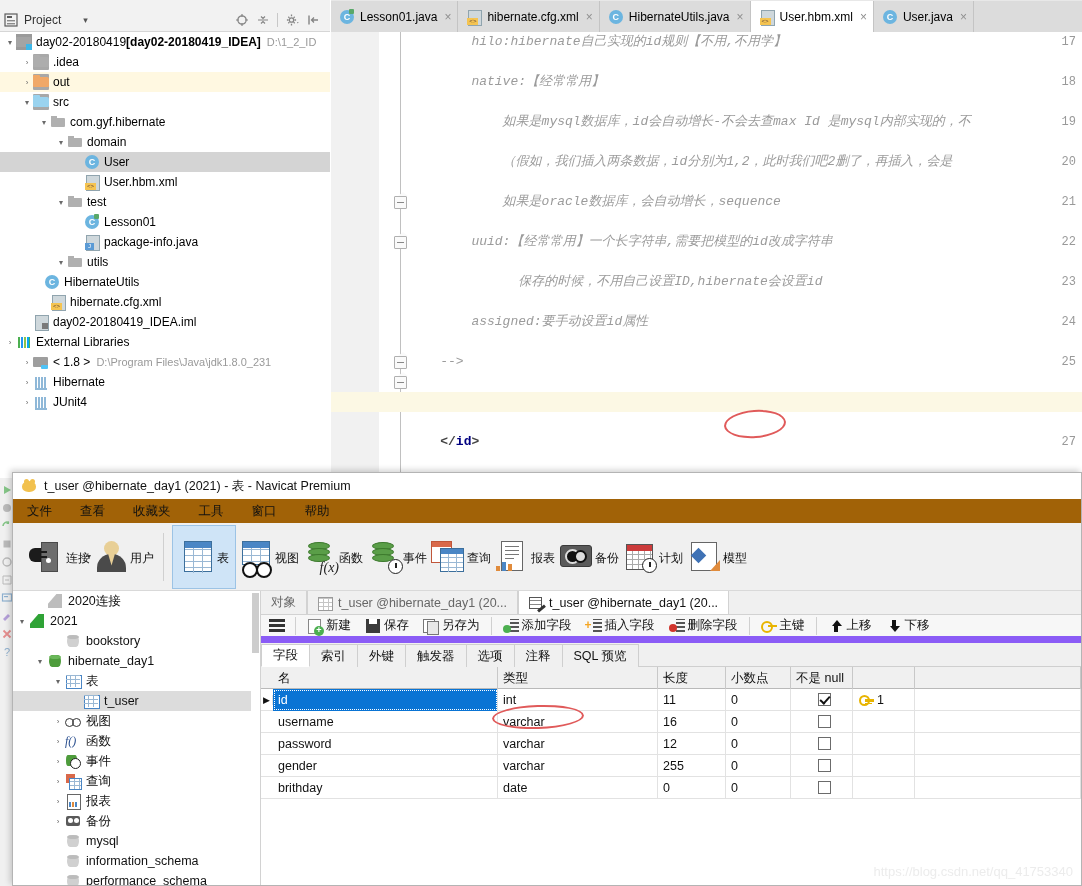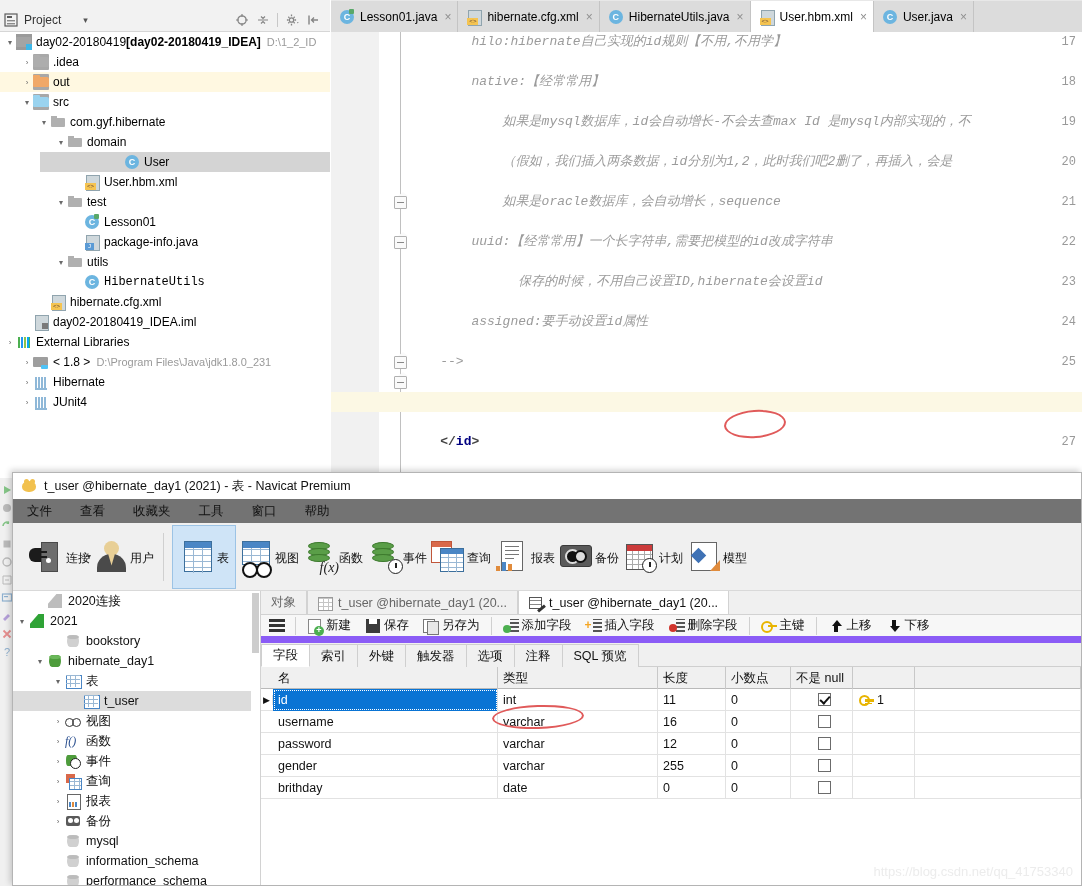--- a/index.html
+++ b/index.html
@@ -28,21 +28,21 @@
   .proj-tools { margin-left:auto; display:flex; gap:7px; align-items:center; padding-right:6px; }
   .proj-tools .ticon { width:14px; height:14px; opacity:.72; }
   .proj-sep { width:1px; height:14px; background:#c8c8c8; }
 
   
   .top-strip { position:absolute; left:0; top:0; width:330px; height:8px; background:#f2f2f2; }
 
   
   .tree { position:absolute; left:0; top:32px; width:330px; height:446px; background:#fff; overflow:hidden; }
   .tnode { height:20px; display:flex; align-items:center; font-size:12px; color:#000; white-space:nowrap; padding-right:3px; }
-  .tnode.sel { background:#d4d4d4;margin-left:40px; }
+  .tnode.sel { background:#d4d4d4; }
   .tnode.hl  { background:#fff8e1; }
   .arrow { width:12px; text-align:center; color:#6a6a6a; font-size:8px; flex:0 0 12px; }
   .arrow.none { color:transparent; }
   .tico { width:16px; height:16px; margin-right:4px; flex:0 0 16px; position:relative; }
   .tpath { color:#999; margin-left:6px; font-size:11px; }
   .tbold { font-weight:bold; }
 
   
   .ic-folder { background:#a8a8a8; border-radius:1px; }
   .ic-folder::before{content:"";position:absolute;left:0;top:3px;width:16px;height:10px;background:#adadad;border-radius:1px 2px 1px 1px;}
@@ -111,21 +111,21 @@
   #navicat {
     position:absolute; left:12px; top:472px; width:1070px; height:414px;
     background:#f0f0f0; border:1px solid #b4b4b4; box-shadow:-2px -2px 6px rgba(0,0,0,.18);
   }
   .nv-title { height:26px; display:flex; align-items:center; padding-left:8px; background:#ffffff; }
   .nv-title .logo { width:16px; height:16px; margin-right:7px; position:relative; }
   .nv-title .logo::before{content:"";position:absolute;left:1px;top:3px;width:14px;height:11px;border-radius:50% 50% 45% 45%;background:#f2c14e;}
   .nv-title .logo::after{content:"";position:absolute;left:3px;top:1px;width:5px;height:5px;border-radius:50%;background:#f2c14e;box-shadow:6px 0 0 #f2c14e;}
   .nv-title-text { font-size:12.5px; color:#111; }
 
-  .nv-menu { height:24px; background:#737373; display:flex; align-items:center; padding-left:14px; gap:28px; }
+  .nv-menu { height:24px; background:#a16207; display:flex; align-items:center; padding-left:14px; gap:28px; }
   .nv-menu span { font-size:12.5px; color:#111; }
 
   .nv-toolbar { height:68px; background:#f0f0f0; display:flex; align-items:center; padding-left:14px; border-bottom:1px solid #d9d9d9; }
   .tb-item { width:64px; height:64px; display:flex; align-items:center; justify-content:center; position:relative; }
   .tb-item.sel { background:#cfe4f7; border:1px solid #9cc3e5; }
   .tb-label { font-size:12px; color:#111; margin-top:3px; }
   .tb-glyph { width:38px; height:34px; position:relative; }
   .tb-sep { width:1px; height:48px; background:#d0d0d0; margin:0 8px; }
   .tb-caret { font-size:8px; color:#444; margin-left:-4px; align-self:center; }
 
@@ -378,21 +378,21 @@
       <div class="tnode" style="padding-left: 72px;">
         <span class="arrow none">·</span>
         <span class="tico ic-javafile"></span>
         <span>package-info.java</span>
       </div>
       <div class="tnode" style="padding-left: 55px;">
         <span class="arrow">▾</span>
         <span class="tico ic-pkg"></span>
         <span>utils</span>
       </div>
-      <div class="tnode" style="padding-left: 72px; font-family: Liberation Mono, monospace;">
+      <div class="tnode" style="padding-left: 32px;">
         <span class="arrow none">·</span>
         <span class="tico ic-class"></span>
         <span>HibernateUtils</span>
       </div>
       <div class="tnode" style="padding-left: 38px;">
         <span class="arrow none">·</span>
         <span class="tico ic-xml"></span>
         <span>hibernate.cfg.xml</span>
       </div>
       <div class="tnode" style="padding-left: 21px;">

